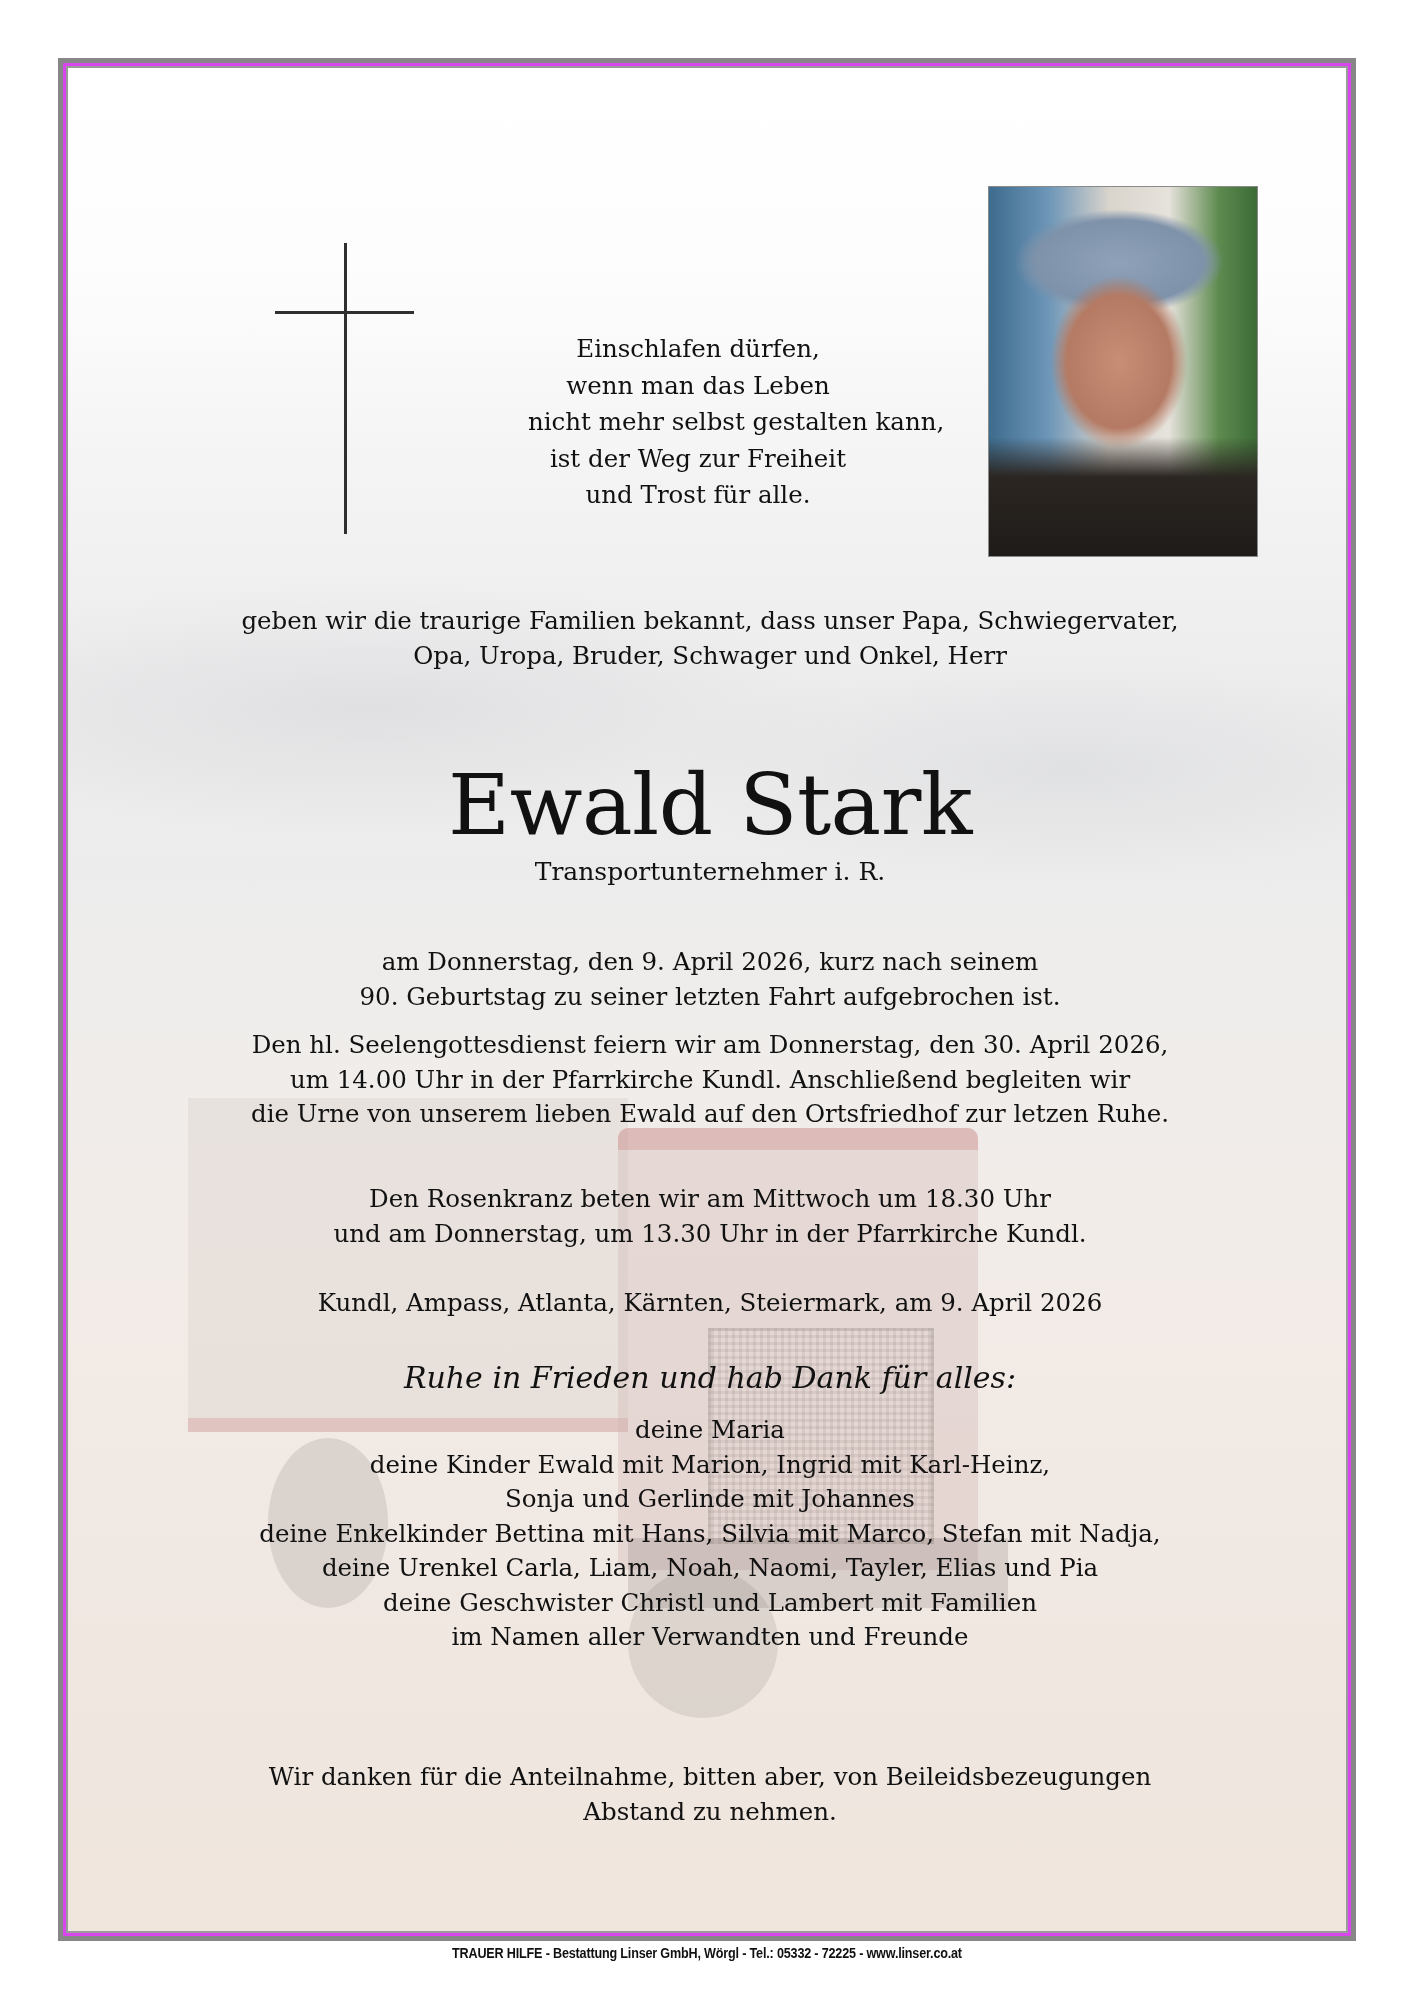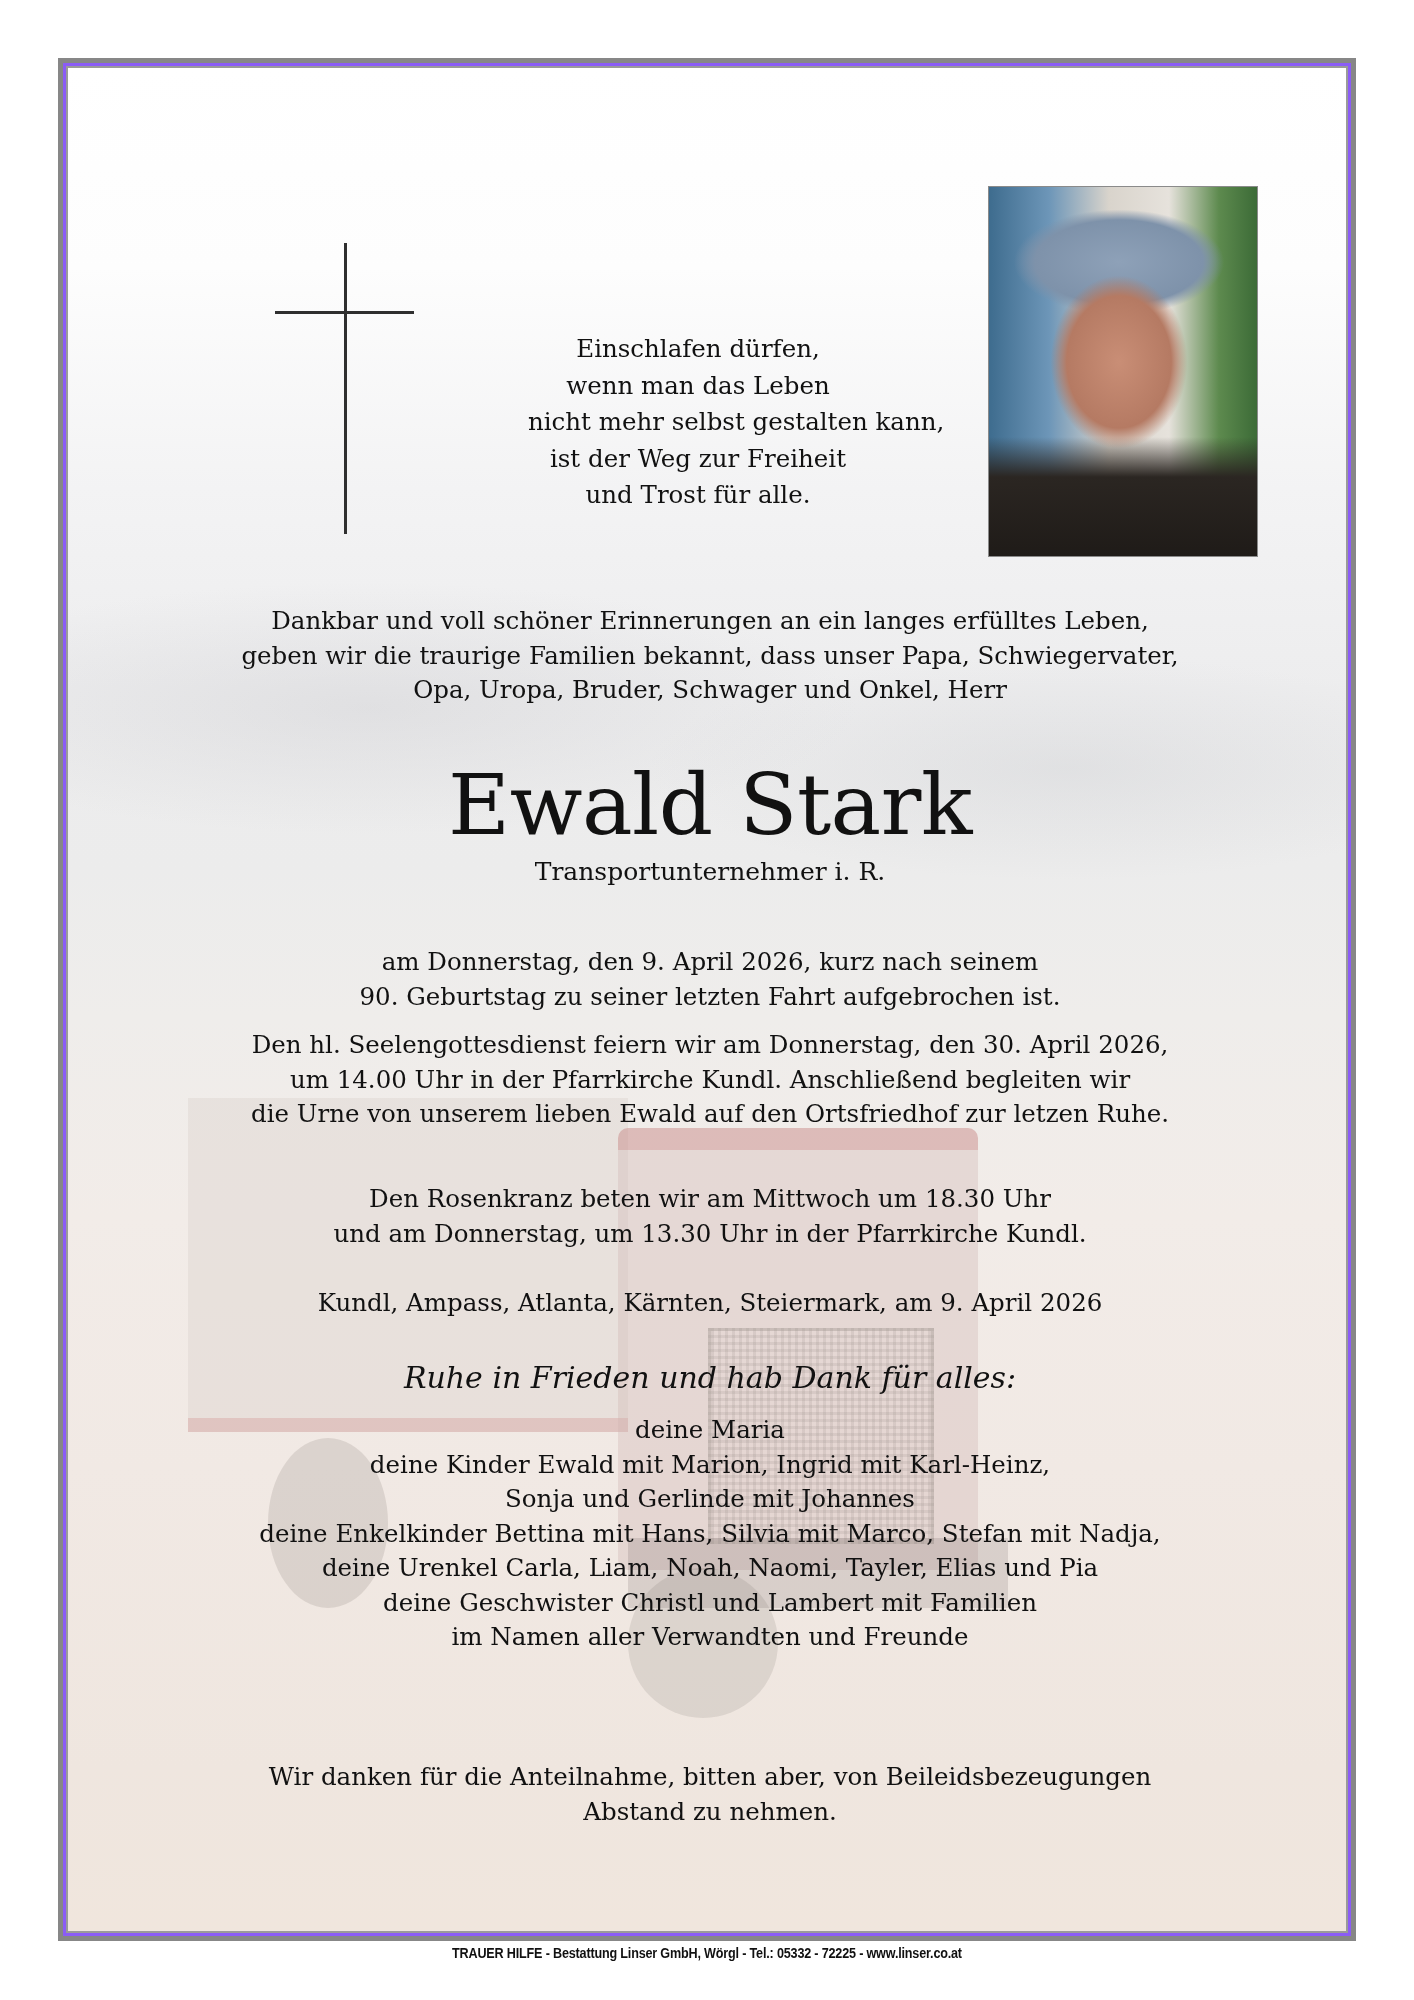--- a/index.html
+++ b/index.html
@@ -1,19 +1,19 @@
 <!DOCTYPE html>
 <html><head>
 <meta charset="utf-8">
 <style>
   html, body { margin:0; padding:0; }
   body { width:1414px; height:2000px; background:#ffffff; position:relative; overflow:hidden;
          font-family:"DejaVu Serif", serif; color:#111; }
   .outer { position:absolute; left:58px; top:58px; width:1288px; height:1873px;
-           border:5px solid #878787; background:#8b5cf6; }
+           border:5px solid #878787; background:#d946ef; }
   .inner { position:absolute; left:3px; top:3px; right:3px; bottom:3px;
            border:2px solid #9a9a9a; overflow:hidden;
            background:
              linear-gradient(to bottom, #ffffff 0px, #fdfdfd 200px, #f3f3f4 420px, #ededee 620px, #ececec 800px, #efedeb 950px, #f2ece8 1150px, #f1e9e4 1400px, #efe6df 1700px, #f0e6dd 1865px);
   }
   .mountain { position:absolute; left:0; right:0; top:280px; height:600px;
               background: radial-gradient(ellipse 700px 180px at 300px 360px, rgba(200,200,204,0.35), rgba(255,255,255,0) 70%),
                           radial-gradient(ellipse 600px 160px at 1000px 420px, rgba(196,198,202,0.30), rgba(255,255,255,0) 70%); }
   .truck { position:absolute; left:200px; top:930px; width:780px; height:780px; }
   .truck .cab { position:absolute; left:350px; top:130px; width:360px; height:420px;
@@ -76,21 +76,20 @@
       <div>Einschlafen dürfen,</div>
       <div>wenn man das Leben</div>
       <div>nicht mehr selbst gestalten kann,</div>
       <div>ist der Weg zur Freiheit</div>
       <div>und Trost für alle.</div>
     </div>
 
     <div class="photo"></div>
 
     <div class="text body-line" style="top:536px;">
-      <div>Dankbar und voll schöner Erinnerungen an ein langes erfülltes Leben,</div>
       <div>geben wir die traurige Familien bekannt, dass unser Papa, Schwiegervater,</div>
       <div>Opa, Uropa, Bruder, Schwager und Onkel, Herr</div>
     </div>
 
     <div class="text name" style="top:687px;">Ewald Stark</div>
     <div class="text occupation" style="top:787px;">Transportunternehmer i. R.</div>
 
     <div class="text body-line" style="top:857px;margin-top:20px;">
       <div>am Donnerstag, den 9. April 2026, kurz nach seinem</div>
       <div>90. Geburtstag zu seiner letzten Fahrt aufgebrochen ist.</div>

